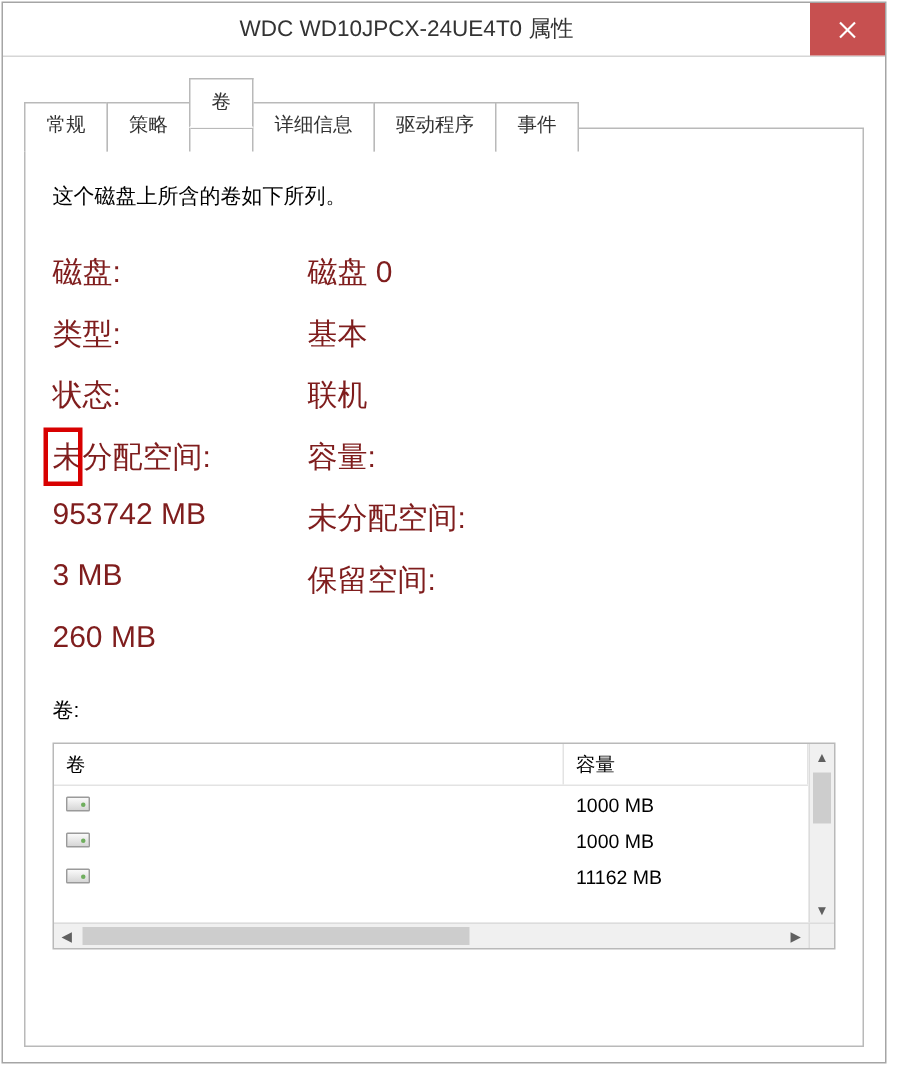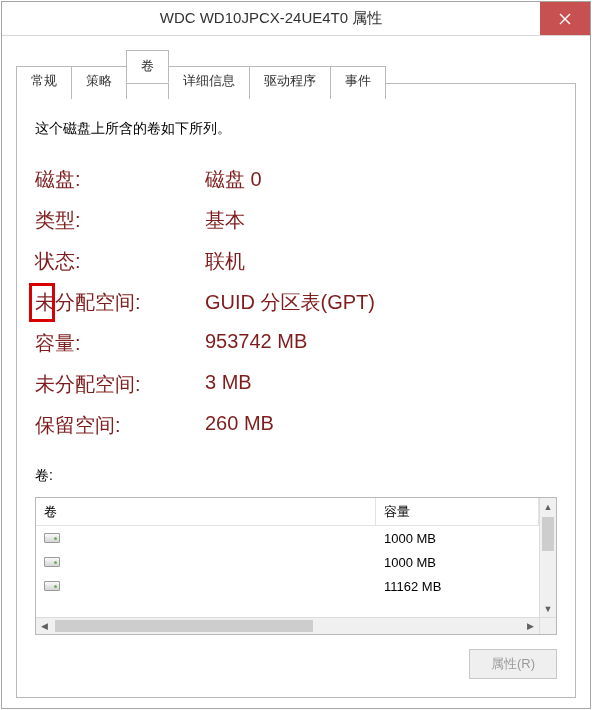--- a/index.html
+++ b/index.html
@@ -269,21 +269,20 @@
         <div class="prop-label">类型:</div>
         <div class="prop-value">基本</div>
 
         <div class="prop-label">状态:</div>
         <div class="prop-value">联机</div>
 
         <div class="prop-label highlight-row">
           <span>未分配空间:</span>
           <div class="highlight-box"></div>
         </div>
-        <div class="prop-value">GUID 分区表(GPT)</div>
 
         <div class="prop-label">容量:</div>
         <div class="prop-value">953742 MB</div>
 
         <div class="prop-label">未分配空间:</div>
         <div class="prop-value">3 MB</div>
 
         <div class="prop-label">保留空间:</div>
         <div class="prop-value">260 MB</div>
       </div>
@@ -332,19 +331,16 @@
         <div class="h-scrollbar">
           <div class="hsb-btn">◀</div>
           <div class="hsb-track">
               <div class="hsb-thumb"></div>
             </div>
           <div class="hsb-btn">▶</div>
           <div style="width:17px;border-left:1px solid #dcdcdc;"></div>
         </div>
       </div>
 
-      <div class="button-row">
-        <div class="btn">属性(R)</div>
-      </div>
 
     </div>
   </div>
 </div>
 
 </body></html>

